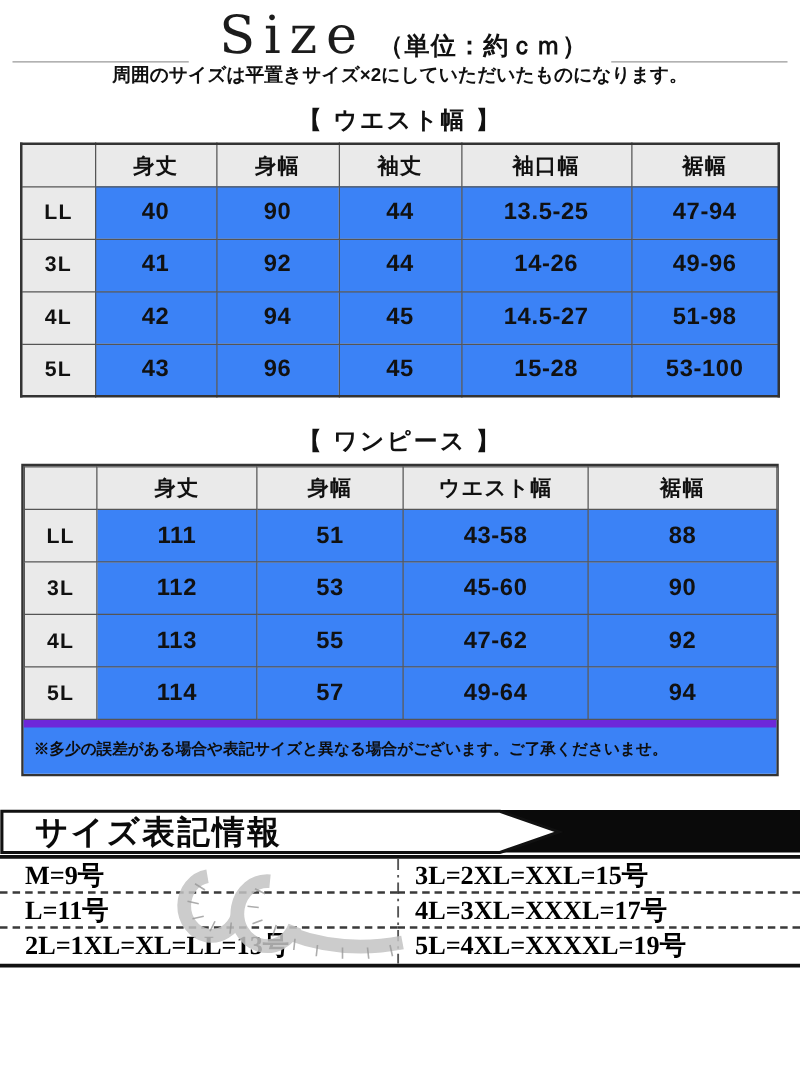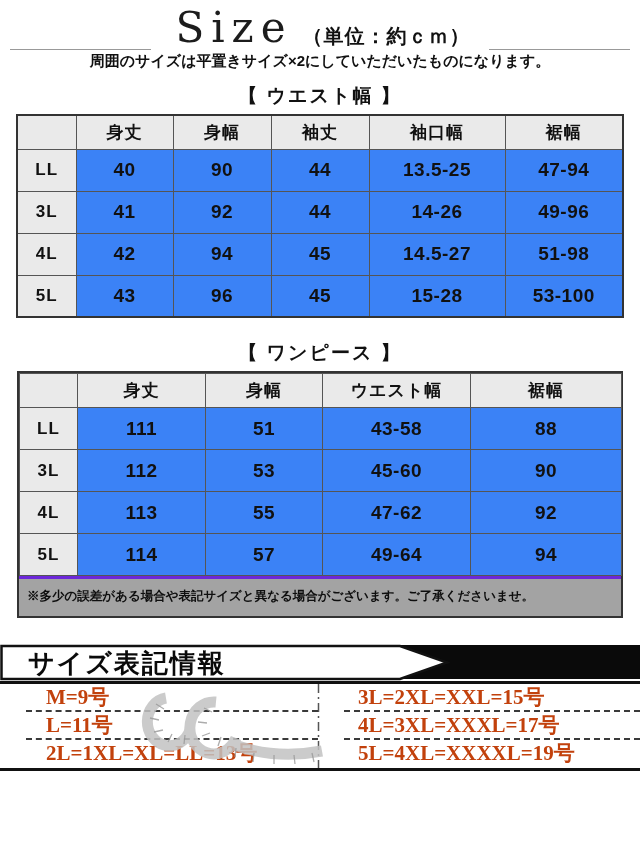--- a/index.html
+++ b/index.html
@@ -27,38 +27,38 @@
   .tbl { border-collapse: collapse; table-layout: fixed; margin: 5px auto 0 auto; width: 606px; border: 2px solid #333; }
   .tbl th, .tbl td { border: 1px solid #555; text-align: center; vertical-align: middle; height: 42px; }
   .tbl tr.head th { height: 34px; }
   .tbl th { background: #eaeaea; font-size: 17px; font-weight: bold; letter-spacing: 1px; }
   .tbl td { background: #3b82f6; font-size: 19px; font-weight: 600; letter-spacing: 0.5px; margin-left: 28px; }
 
   .t2wrap { width: 606px; margin: 5px auto 0 auto; border: 2px solid #333; }
   .t2wrap .tbl { border: none; width: 100%; margin: 0; }
 
   
-  .notes { border-top: 3px solid #6d28d9; background: #a3a3a3; padding: 7px 10px 9px 8px; }
+  .notes { border-top: 6px solid #6d28d9; background: #3b82f6; padding: 7px 10px 9px 8px; }
   .note { font-size: 12.5px; font-weight: bold; line-height: 1.68; padding-left: 1em; text-indent: -1em; color: #0e0e0e; }
 
   
   .banner { position: relative; height: 37px; margin-top: 26px; }
   .banner svg { position: absolute; left: 0; top: 0; }
   .banner-title {
     position: absolute; left: 28px; top: 50%; transform: translateY(-50%);
     font-family: "Liberation Serif", "DejaVu Serif", serif;
     font-size: 26px; font-weight: bold; letter-spacing: 2px; color: #0a0a0a; z-index: 2;
   }
 
   .conversion { position: relative; border-top: 3px solid #111; border-bottom: 3px solid #111; height: 90px; }
   .conv-grid { display: grid; grid-template-columns: 318px 322px; height: 84px; position: relative; z-index: 2; }
   .conv-row {
     height: 28px; line-height: 26px;
     font-family: "Liberation Serif", "DejaVu Serif", serif;
-    font-size: 21px; font-weight: bold; color: #c2410c; white-space: nowrap; margin-left: 26px;
+    font-size: 21px; font-weight: bold; color: #000000; white-space: nowrap;
   }
   .conv-col .conv-row:nth-child(1), .conv-col .conv-row:nth-child(2) { border-bottom: 2px dashed #3a3a3a; }
   .conv-col.left .conv-row { padding-left: 20px; }
   .conv-col.right .conv-row { padding-left: 14px; }
   .vdivider { position: absolute; left: 317px; top: 0; z-index: 2; }
   .tape { position: absolute; left: 132px; top: 0; z-index: 3; pointer-events: none; }
 </style>
 </head>
 <body>
 

